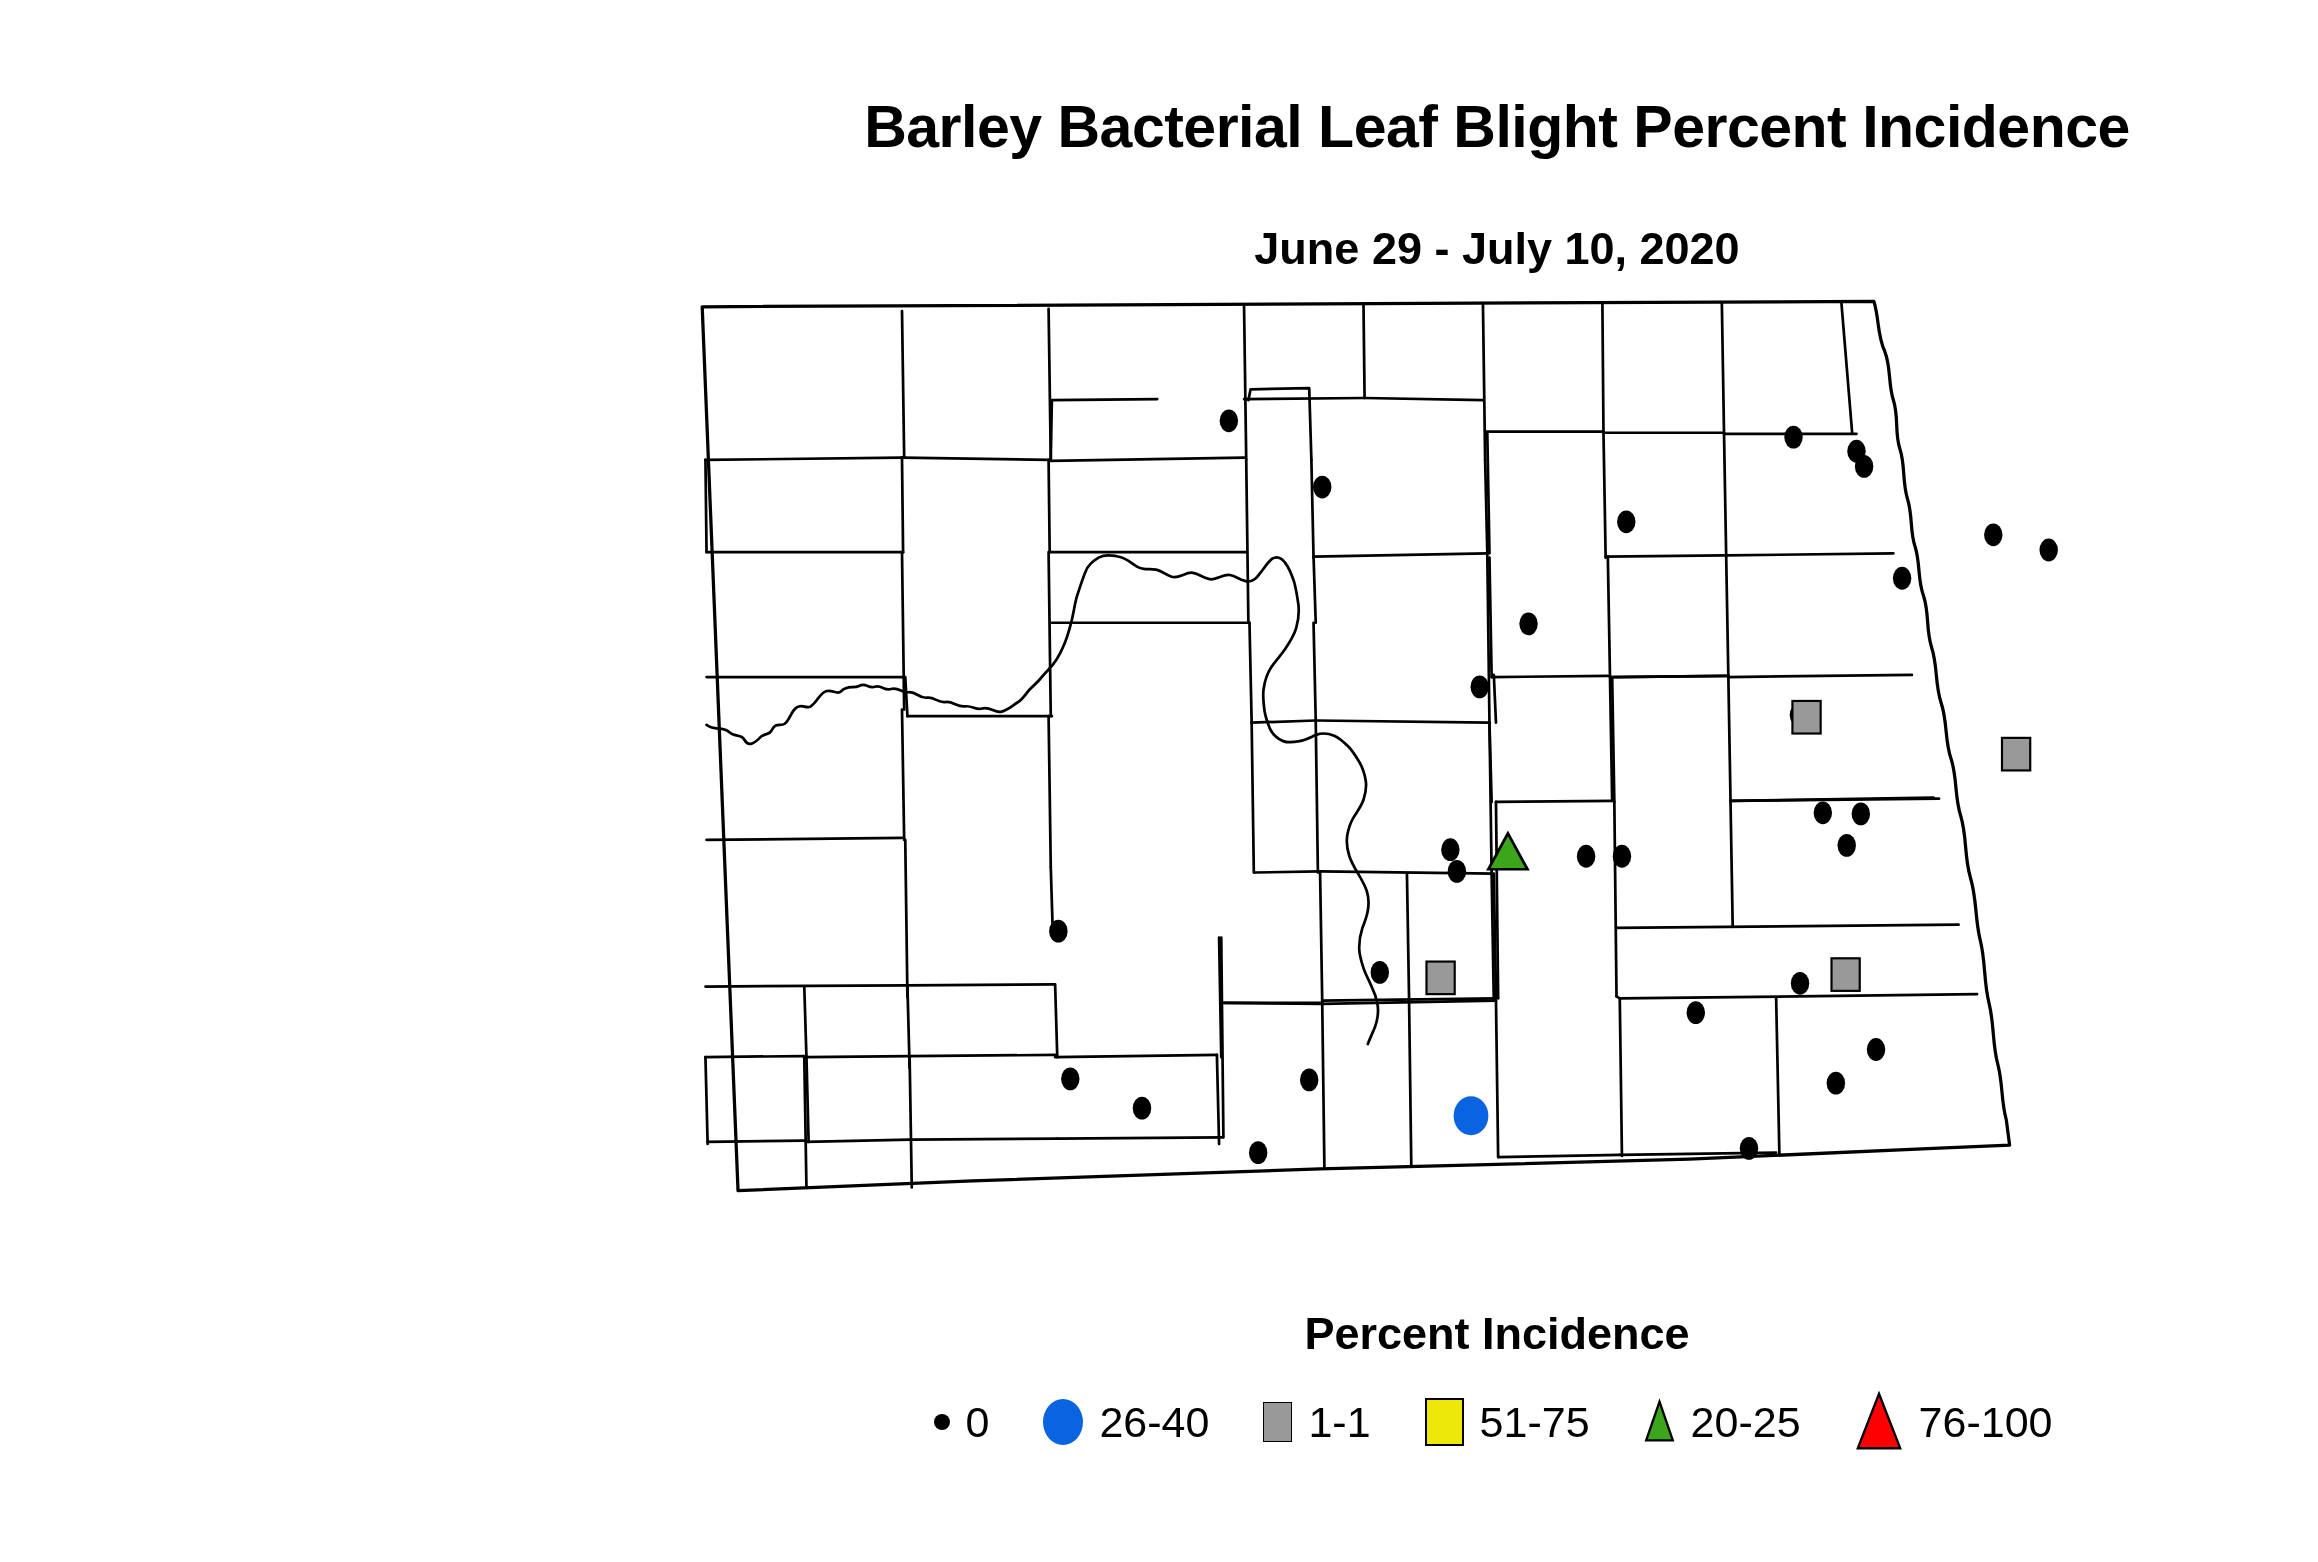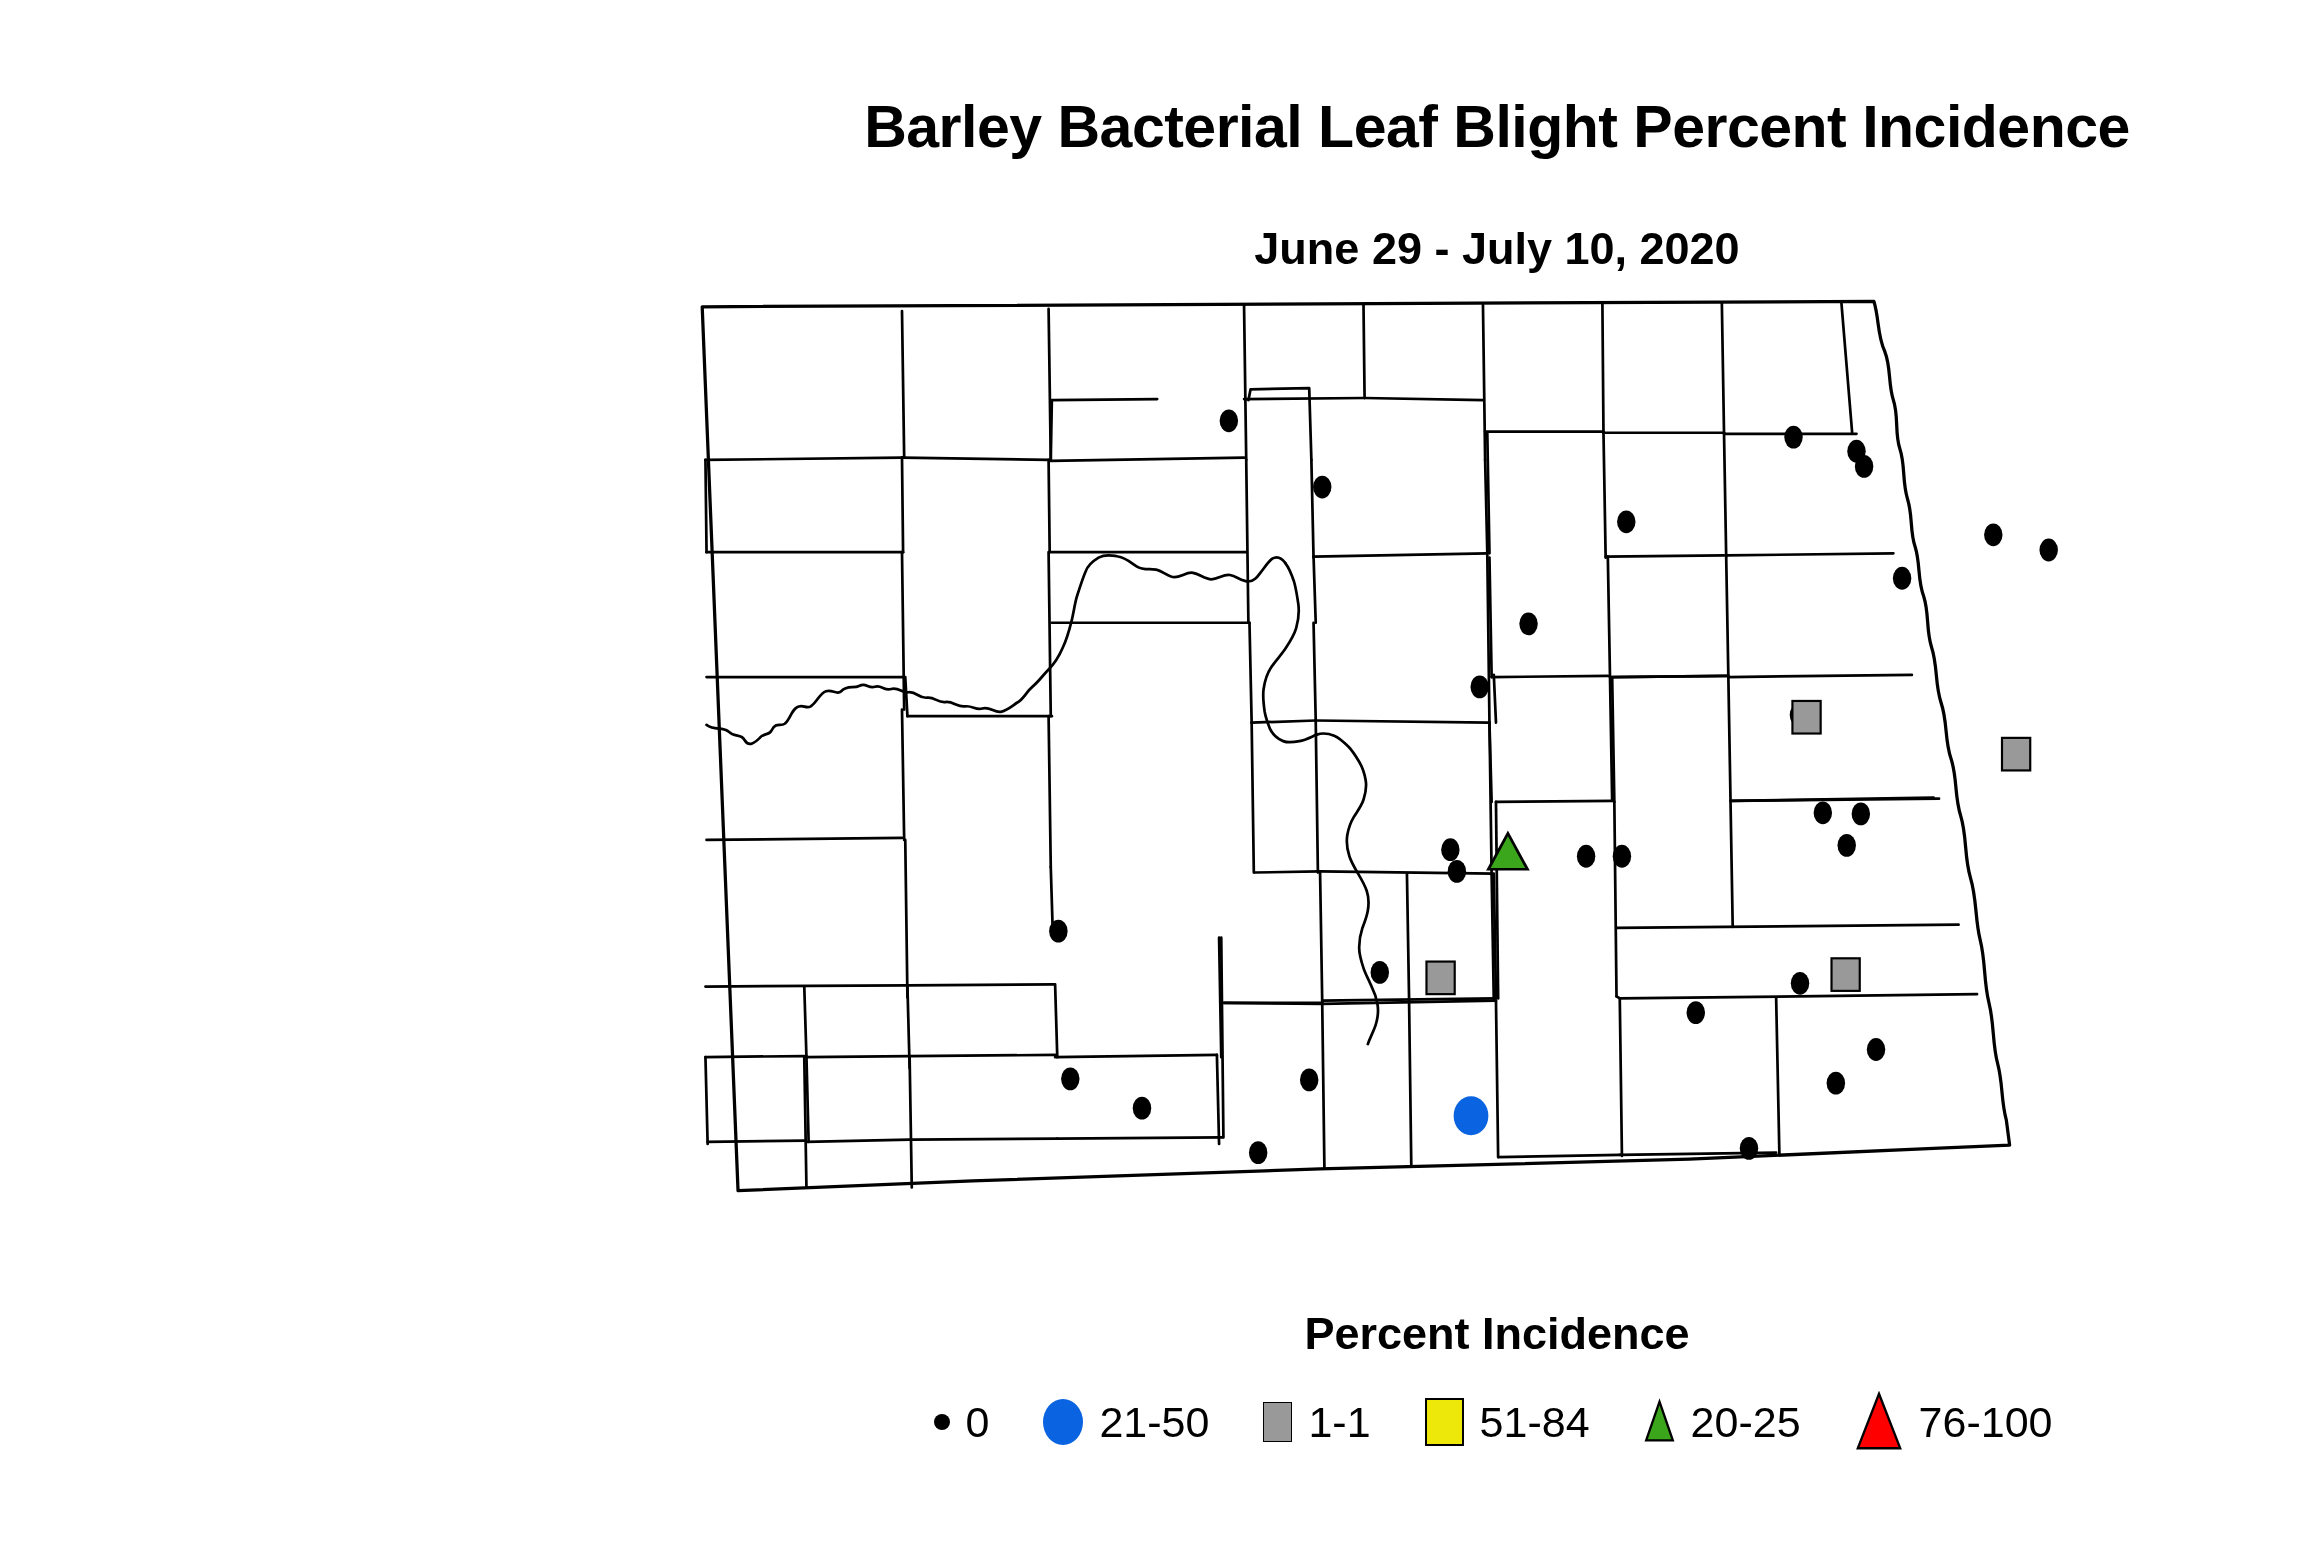--- a/index.html
+++ b/index.html
@@ -400,31 +400,31 @@
 
   <div class="legend-row">
 
     <div class="legend-item">
       <span class="legend-sym sym-dot-small"></span>
       <span class="legend-label">0</span>
     </div>
 
     <div class="legend-item">
       <span class="legend-sym sym-circle" style="background:#0A63E0;"></span>
-      <span class="legend-label">21-50</span>
+      <span class="legend-label">26-40</span>
     </div>
 
     <div class="legend-item">
       <span class="legend-sym sym-square" style="background:#999999;border:1.9px solid #000;box-sizing:border-box;"></span>
       <span class="legend-label">1-1</span>
     </div>
 
     <div class="legend-item">
       <span class="legend-sym sym-square-lg" style="background:#EDE80A;"></span>
-      <span class="legend-label">51-84</span>
+      <span class="legend-label">51-75</span>
     </div>
 
     <div class="legend-item">
       <span class="legend-sym">
         <svg width="31" height="46" viewBox="0 0 66 100" aria-hidden="true">
           <polygon points="33,8 62,92 4,92" fill="#3BA51B" stroke="#000000" stroke-width="5"></polygon>
         </svg>
       </span>
       <span class="legend-label">20-25</span>
     </div>

